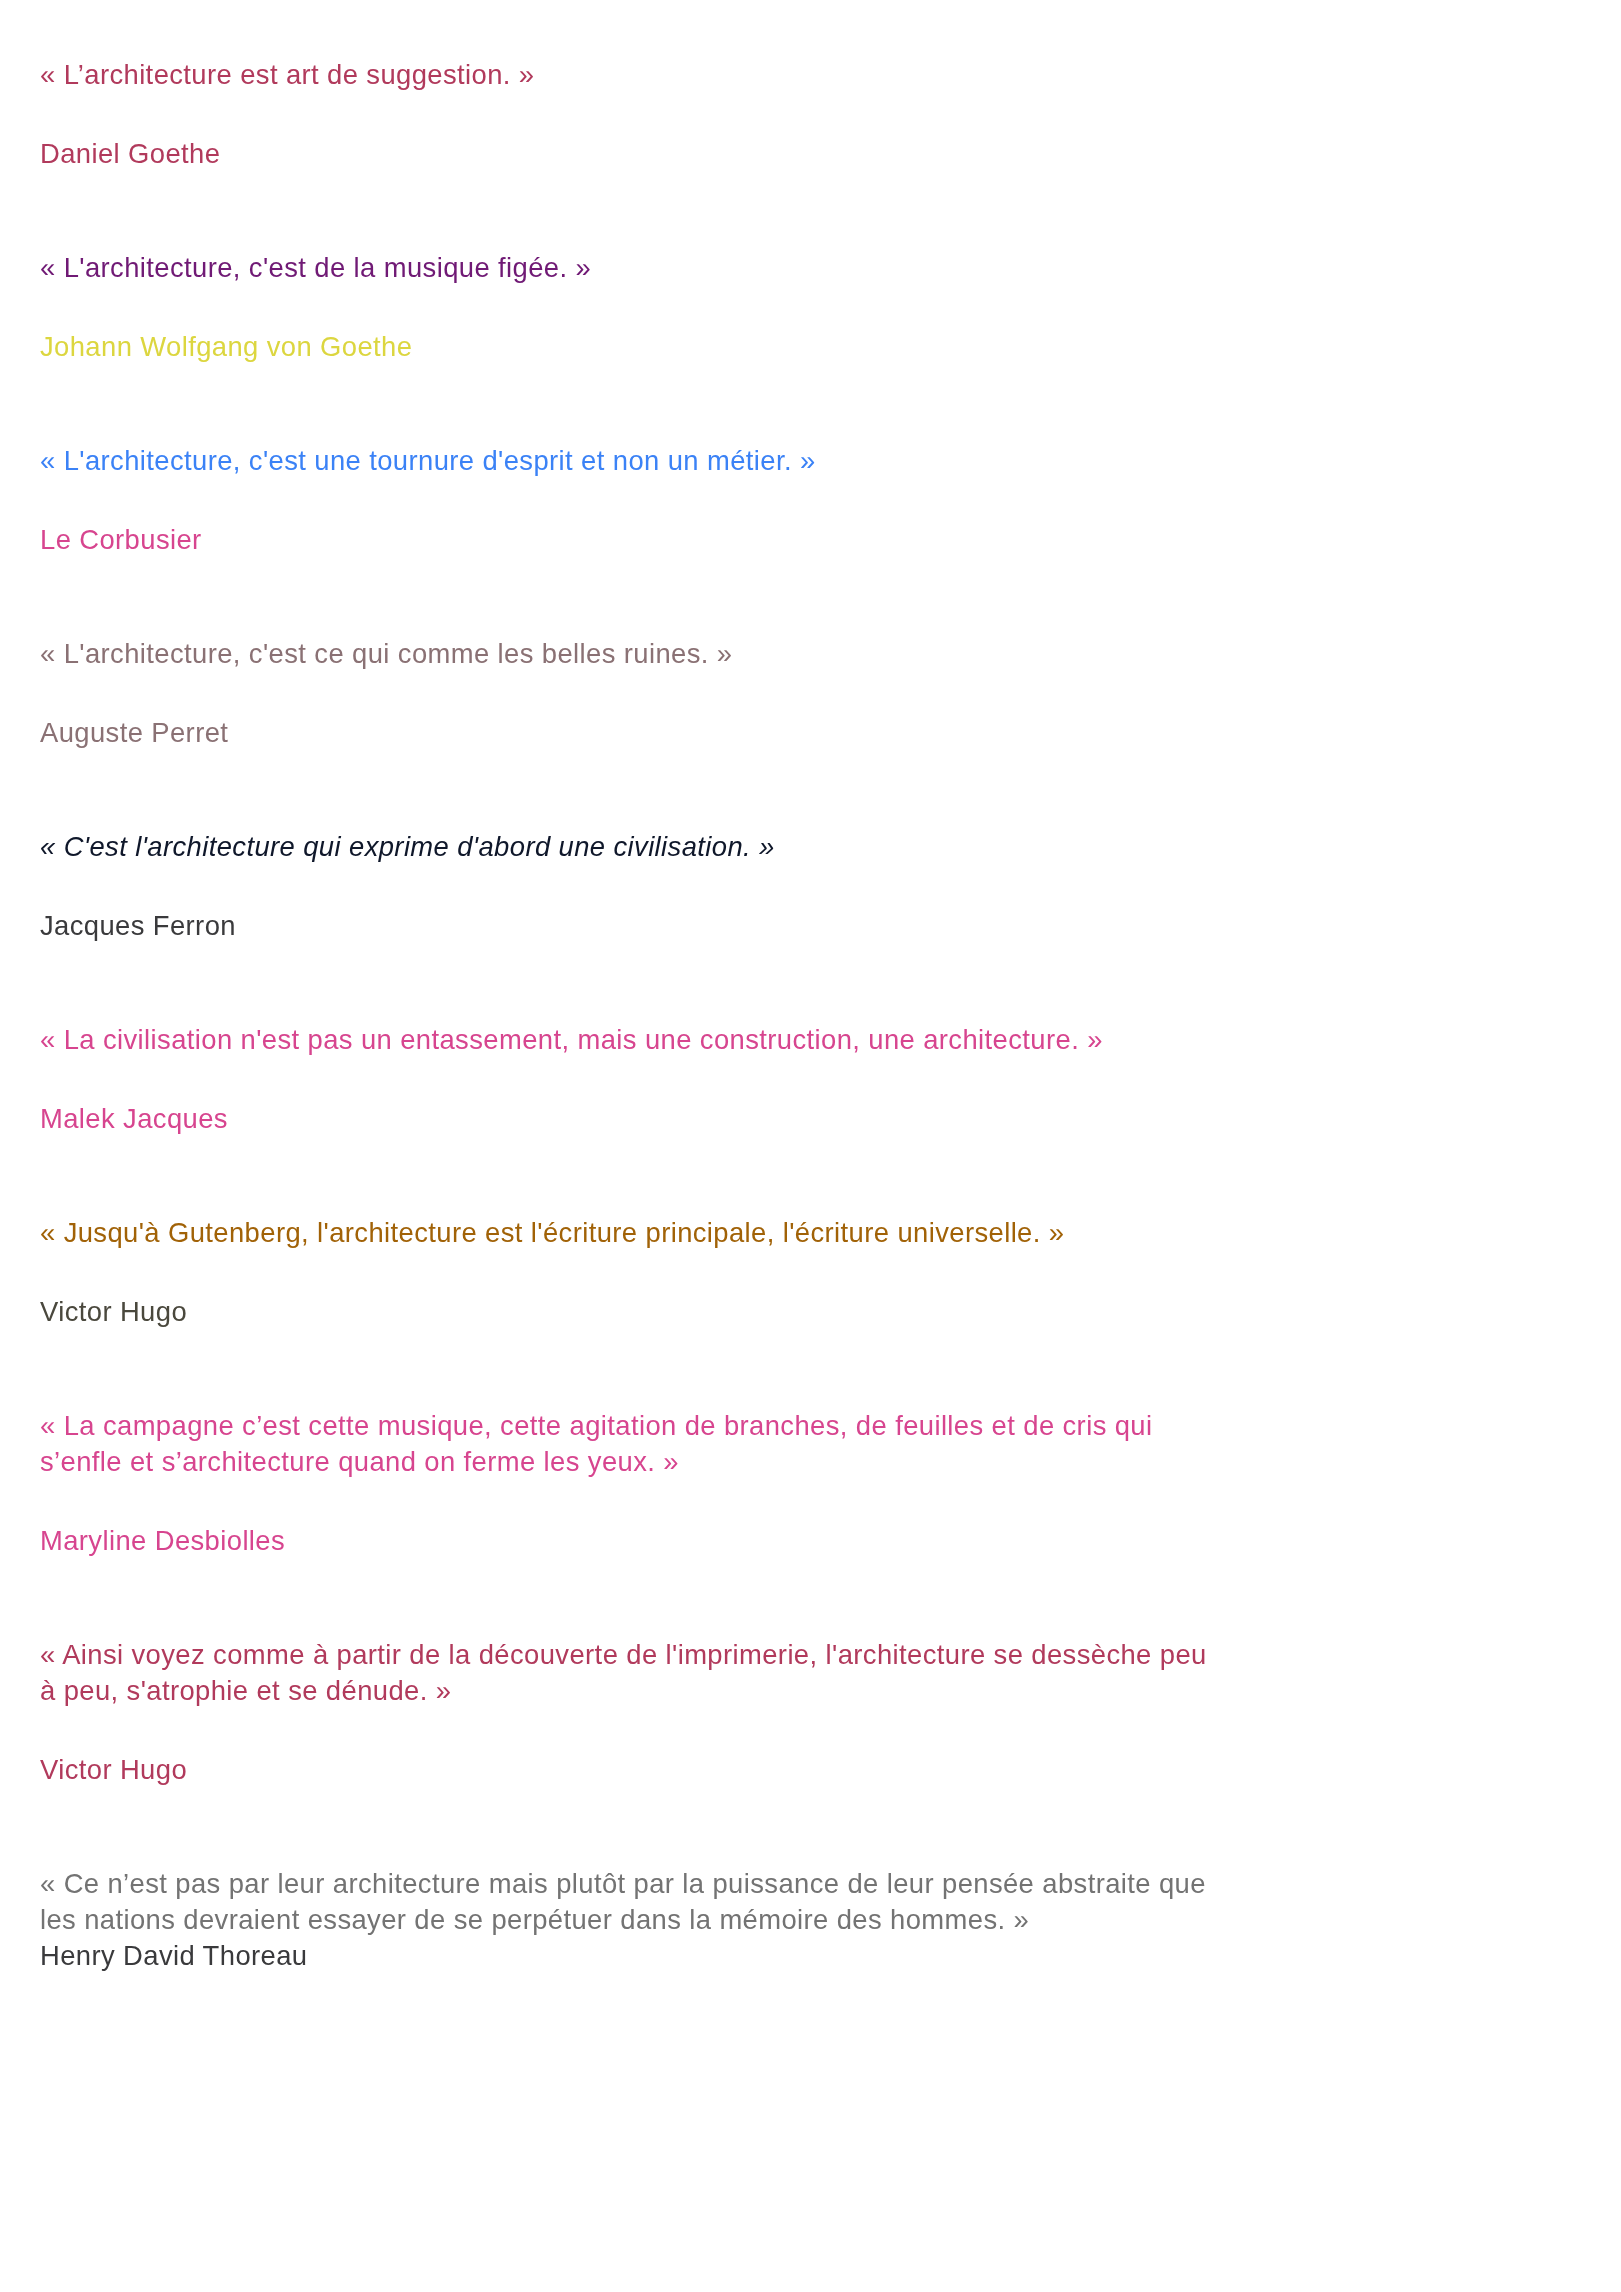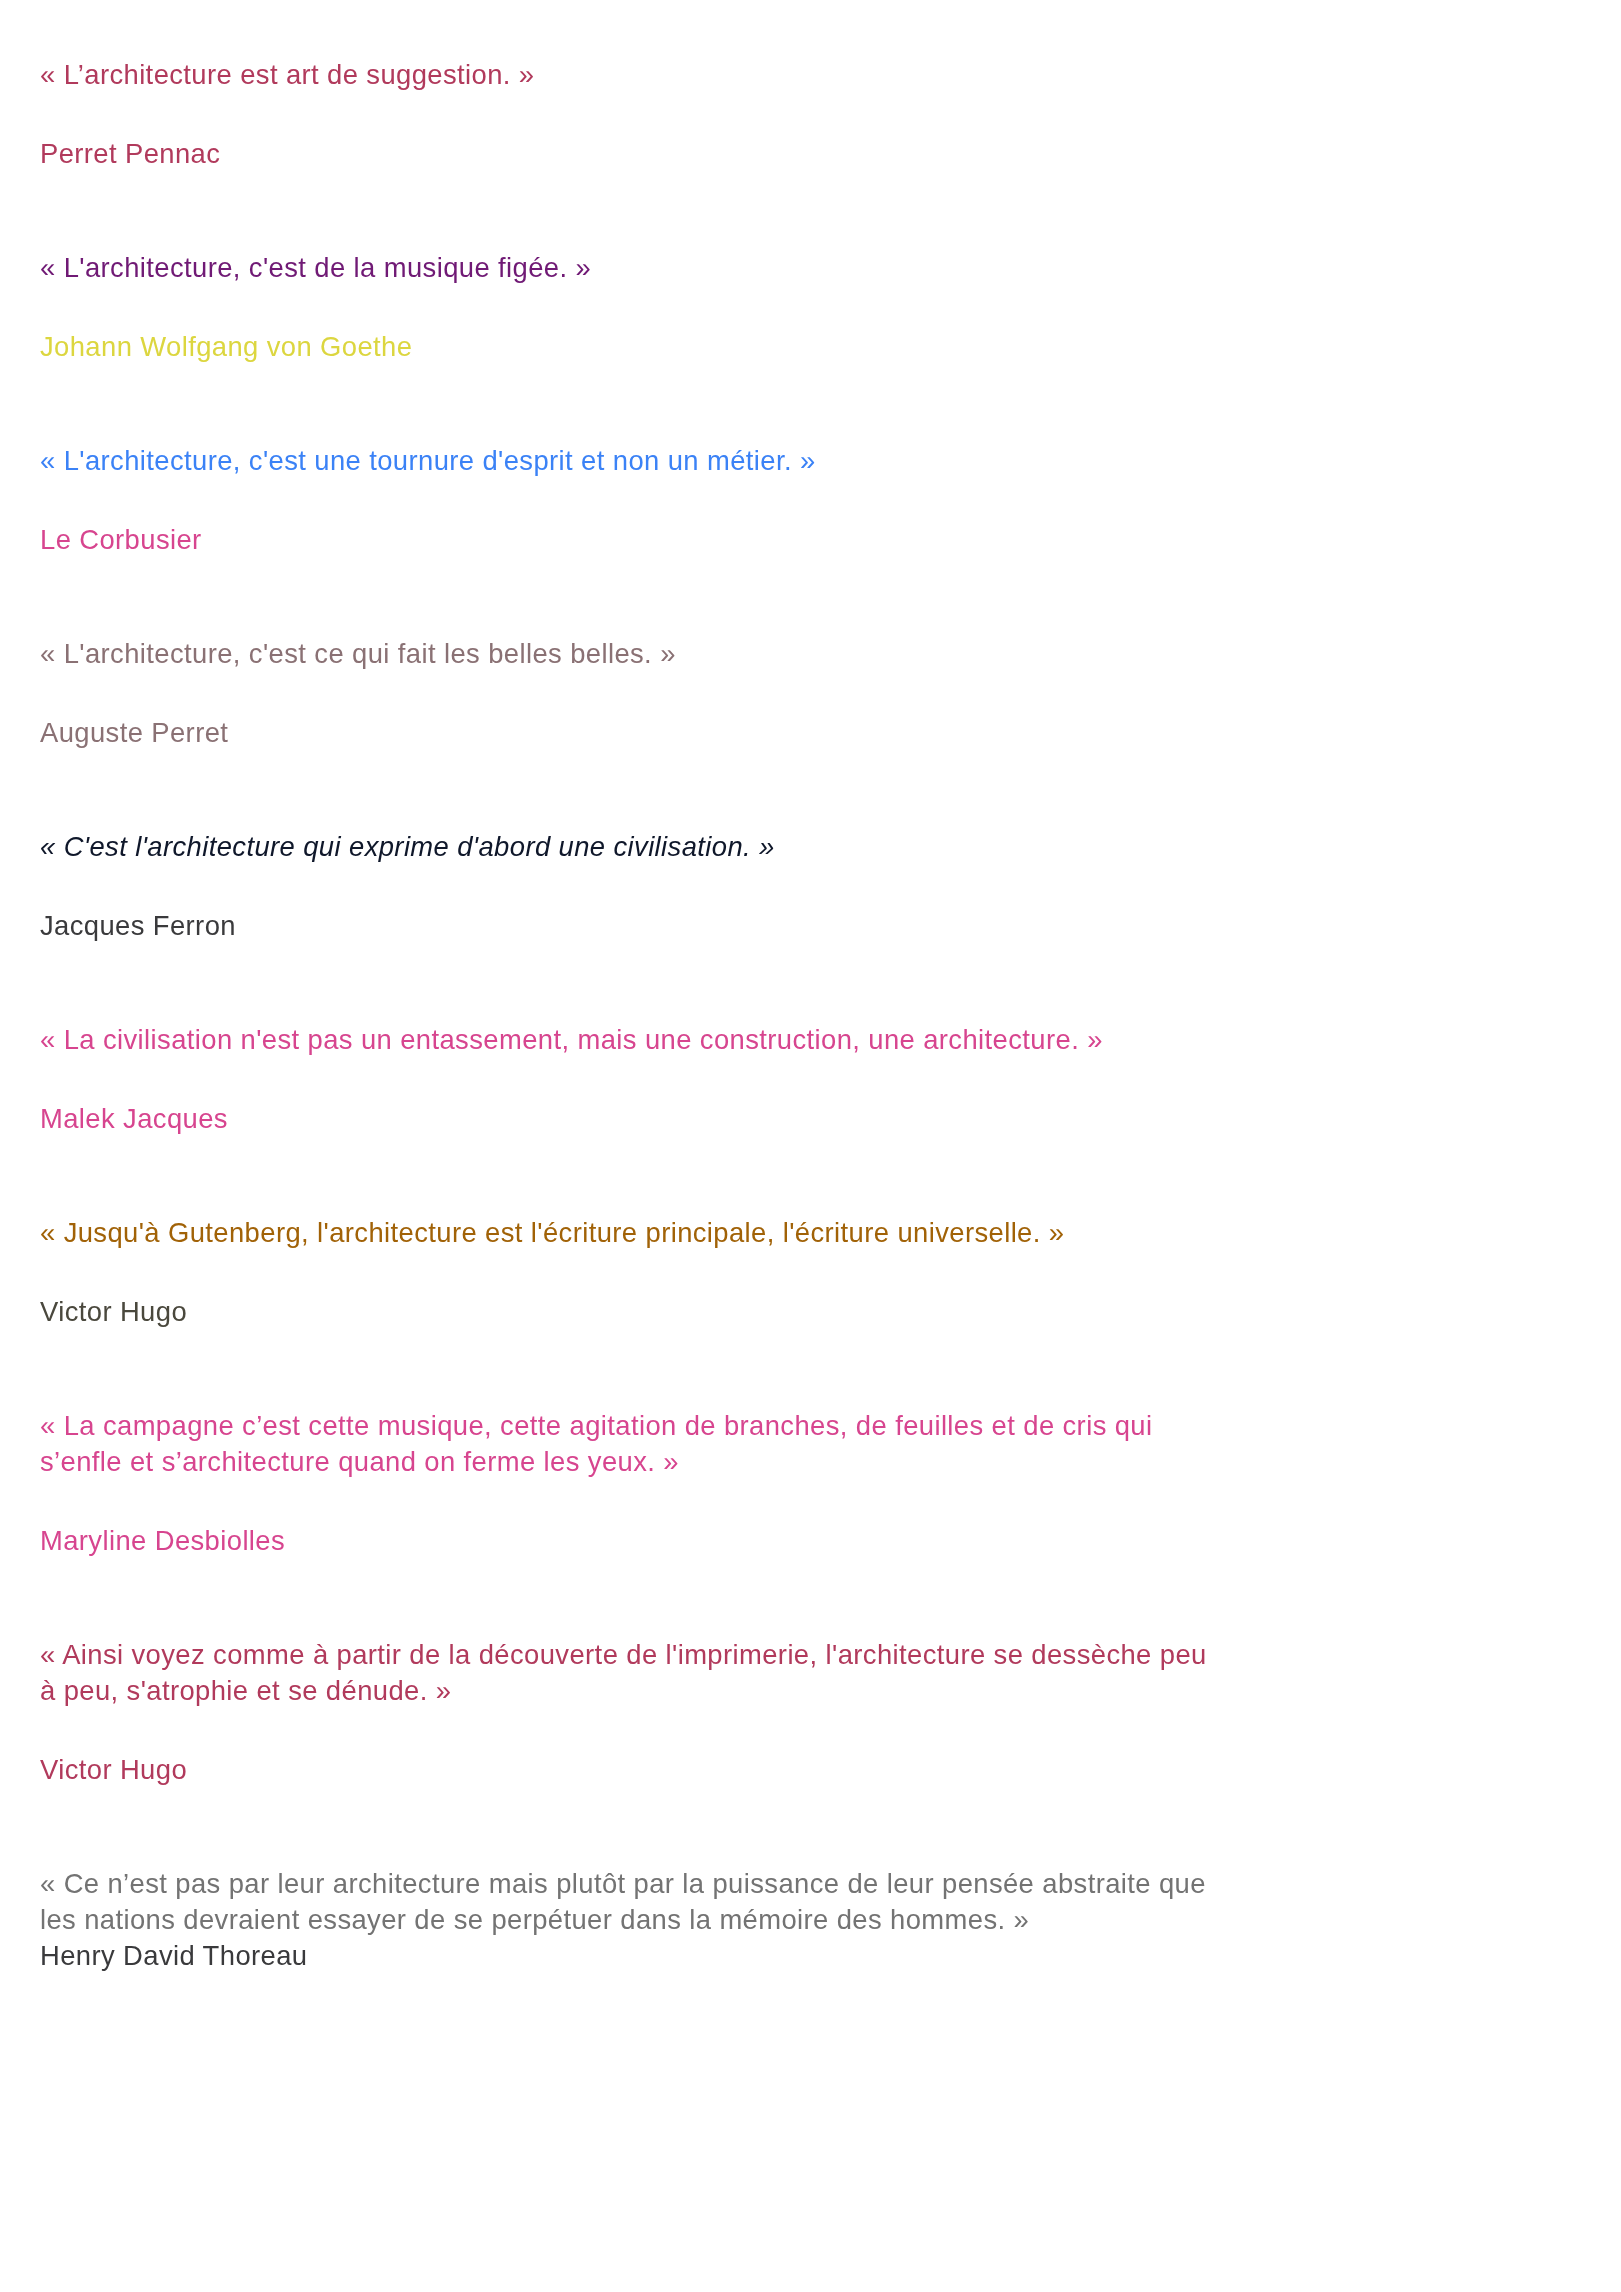--- a/index.html
+++ b/index.html
@@ -37,35 +37,35 @@
   .quote-block.tight .quote-text { margin-bottom: 0; }
   .quote-block.tight .quote-author { margin-bottom: 0; }
 </style>
 </head>
 <body>
 
 <div class="page">
   <div id="quotes-list">
   <div class="quote-block">
     <p class="quote-text" style="color: rgb(177, 58, 92);">« L’architecture est art de suggestion. »</p>
-    <p class="quote-author" style="color: rgb(177, 58, 92);">Perret Pennac</p>
+    <p class="quote-author" style="color: rgb(177, 58, 92);">Daniel Goethe</p>
   </div>
 
   <div class="quote-block">
     <p class="quote-text" style="color: #701a75;">« L'architecture, c'est de la musique figée. »</p>
     <p class="quote-author" style="color: rgb(220, 214, 63);">Johann Wolfgang von Goethe</p>
   </div>
 
   <div class="quote-block">
     <p class="quote-text" style="color: #3b82f6;">« L'architecture, c'est une tournure d'esprit et non un métier. »</p>
     <p class="quote-author" style="color: rgb(215, 69, 143);">Le Corbusier</p>
   </div>
 
   <div class="quote-block">
-    <p class="quote-text" style="color: rgb(138, 113, 116);">« L'architecture, c'est ce qui fait les belles belles. »</p>
+    <p class="quote-text" style="color: rgb(138, 113, 116);">« L'architecture, c'est ce qui comme les belles ruines. »</p>
     <p class="quote-author" style="color: rgb(138, 113, 116);">Auguste Perret</p>
   </div>
 
   <div class="quote-block">
     <p class="quote-text" style="color: #0f172a; font-style: italic;">« C'est l'architecture qui exprime d'abord une civilisation. »</p>
     <p class="quote-author" style="color: rgb(58, 58, 60);">Jacques Ferron</p>
   </div>
 
   <div class="quote-block">
     <p class="quote-text" style="color: rgb(215, 69, 143);">« La civilisation n'est pas un entassement, mais une construction, une architecture. »</p>

